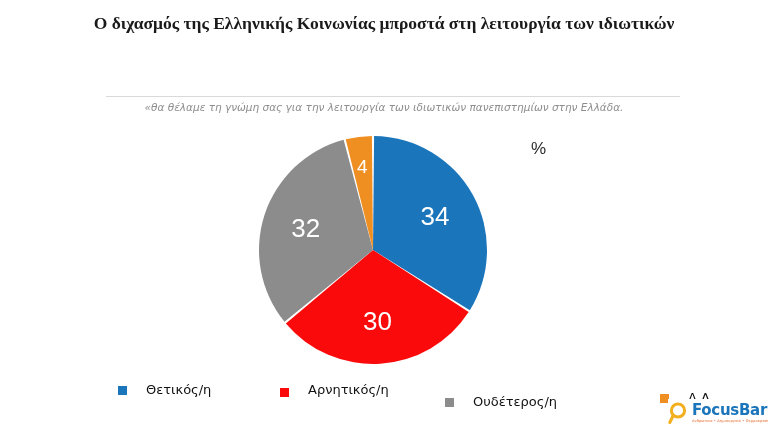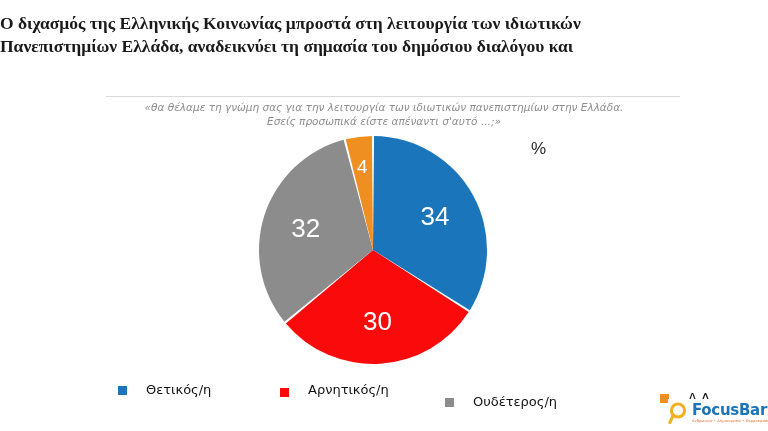--- a/index.html
+++ b/index.html
@@ -15,20 +15,21 @@
     font-family: "Liberation Sans", sans-serif;
     color: #111111;
   }
 
   
   #title-block {
     position: absolute;
     left: 0;
     top: 12px;
     width: 768px;
+    text-align: center;
   }
   #title-block .title-line {
     font-family: "Liberation Serif", serif;
     font-weight: bold;
     font-size: 17.5px;
     line-height: 23px;
     letter-spacing: 0px;
     color: #1a1a1a;
     white-space: nowrap;
   }
@@ -166,28 +167,26 @@
     letter-spacing: 0.1px;
     margin-top: 2px;
     white-space: nowrap;
   }
 </style>
 </head>
 <body>
 
 <div id="title-block">
   <div class="title-line">Ο διχασμός της Ελληνικής Κοινωνίας μπροστά στη λειτουργία των ιδιωτικών</div>
-  <div class="title-line">Πανεπιστημίων Ελλάδα, αναδεικνύει τη σημασία του δημόσιου διαλόγου και</div>
 </div>
 
 <div id="separator"></div>
 
 <div id="subtitle-block">
   <div class="sub-line">«θα θέλαμε τη γνώμη σας για την λειτουργία των ιδιωτικών πανεπιστημίων στην Ελλάδα.</div>
-  <div class="sub-line">Εσείς προσωπικά είστε απέναντι σ'αυτό ...;»</div>
 </div>
 
 <div id="percent-symbol">%</div>
 
 <div id="pie-wrap">
   <svg id="pie-svg" viewBox="0 0 230 230">
     <g id="pie-slices">
         <path d="M 115 115 L 116.09 1.01 A 114 114 0 0 1 211.84 175.16 Z" fill="#1b75bb"></path>
         <path d="M 115 115 L 210.66 177.01 A 114 114 0 0 1 27.86 188.51 Z" fill="#fa0a0a"></path>
         <path d="M 115 115 L 26.47 186.82 A 114 114 0 0 1 85.59 4.86 Z" fill="#8c8c8c"></path>

